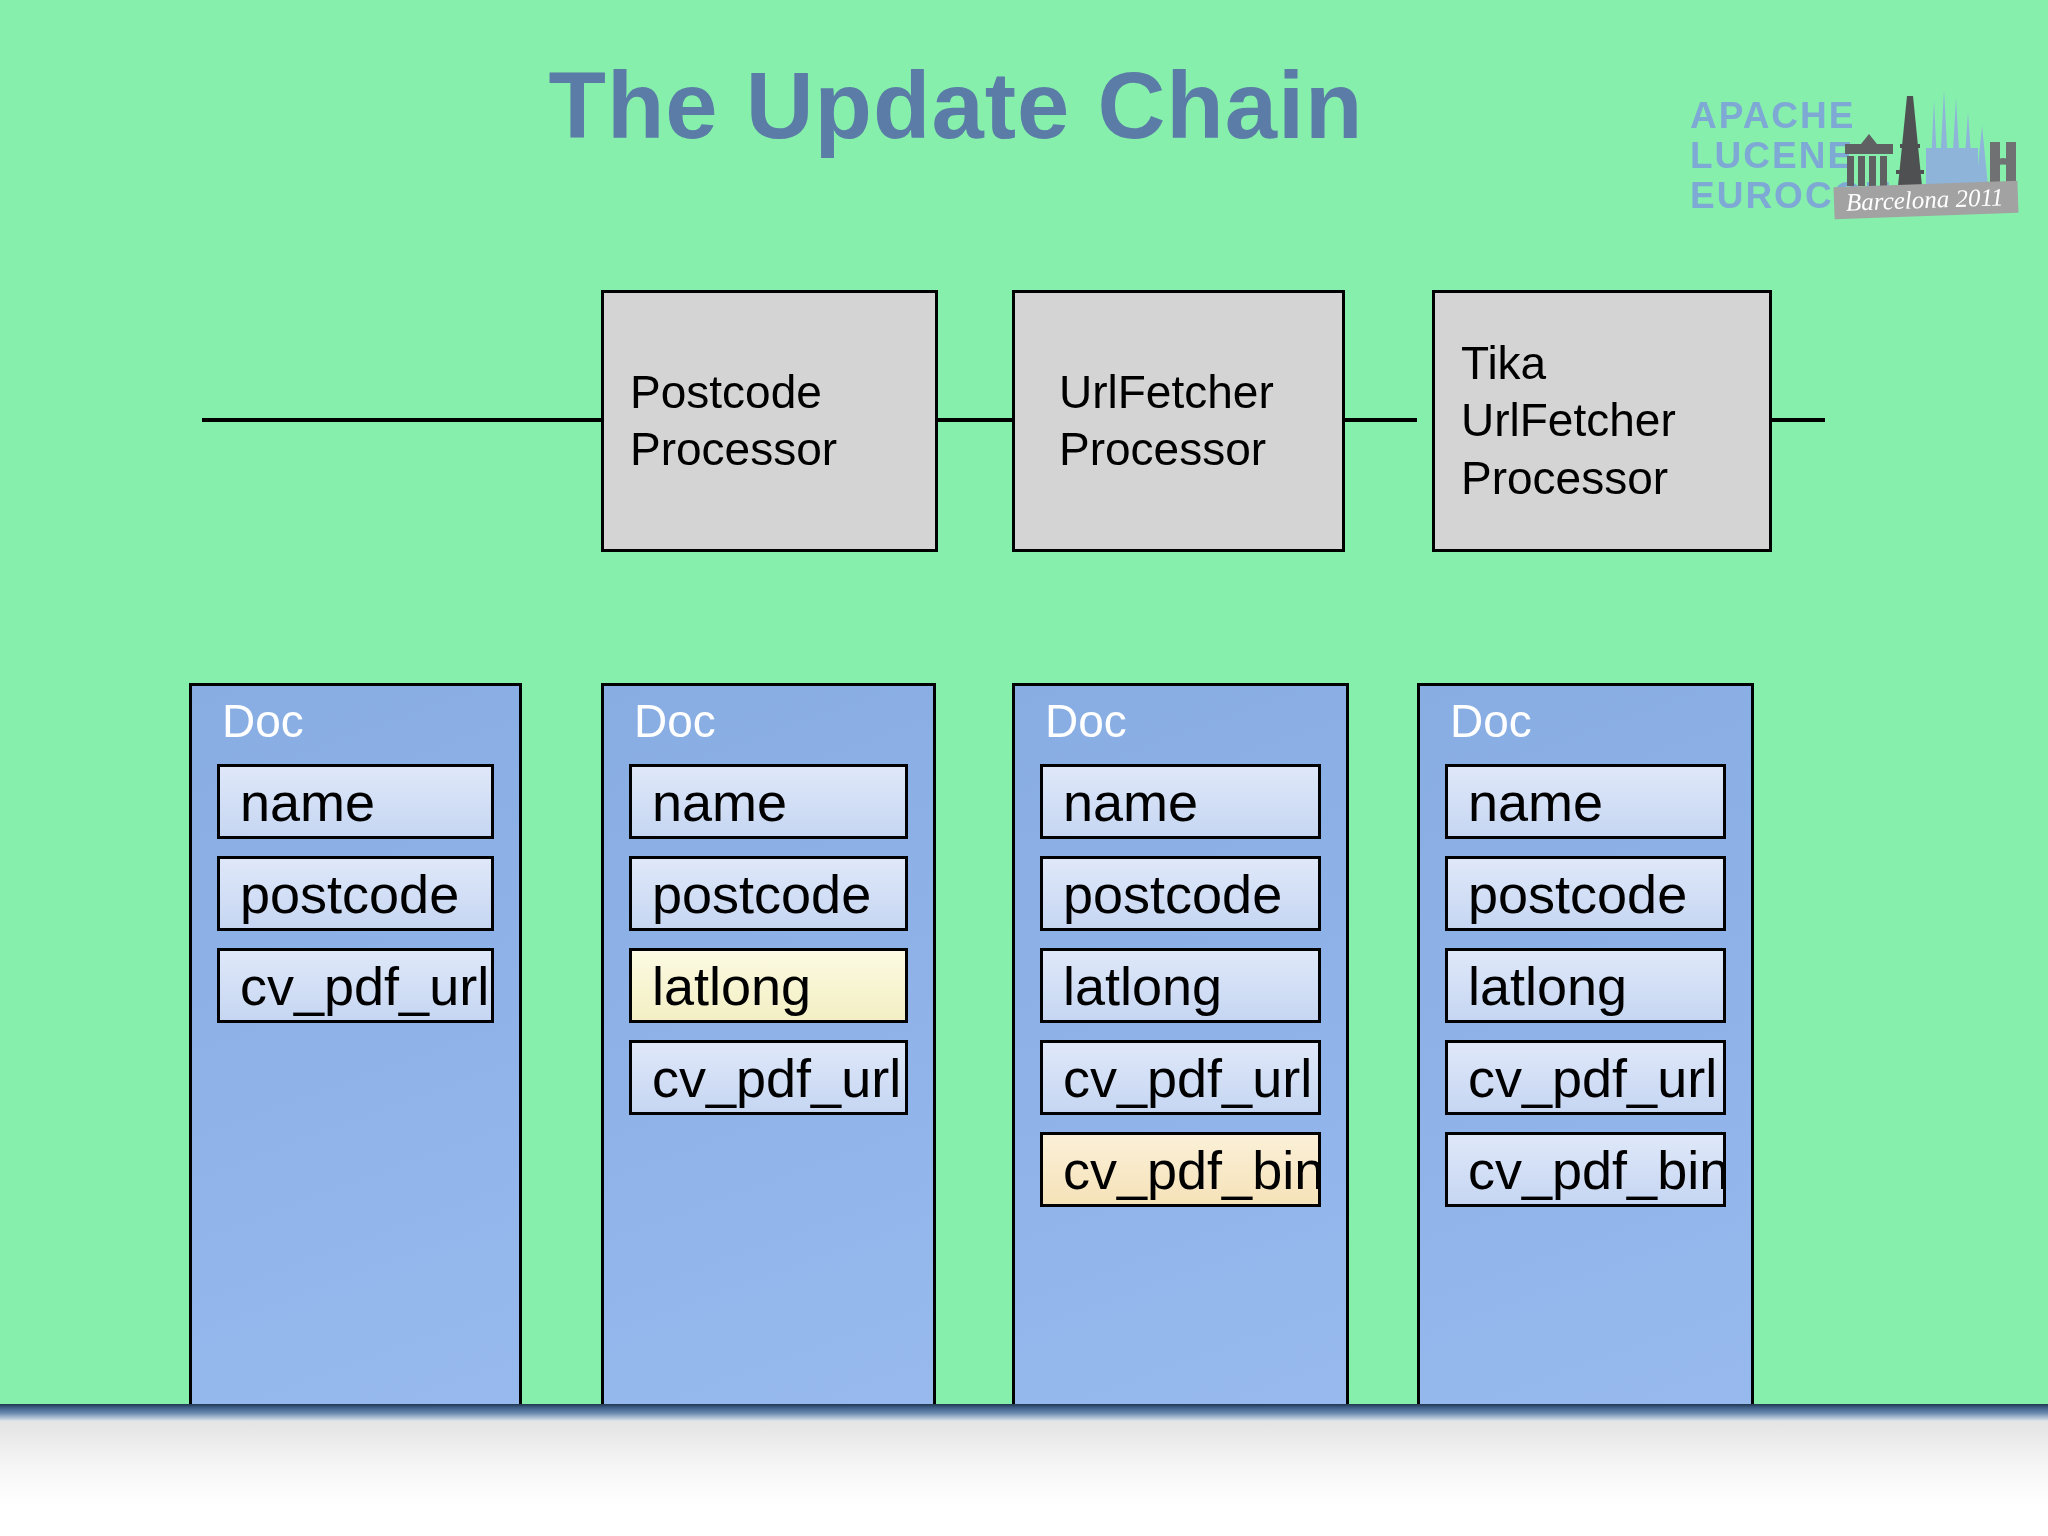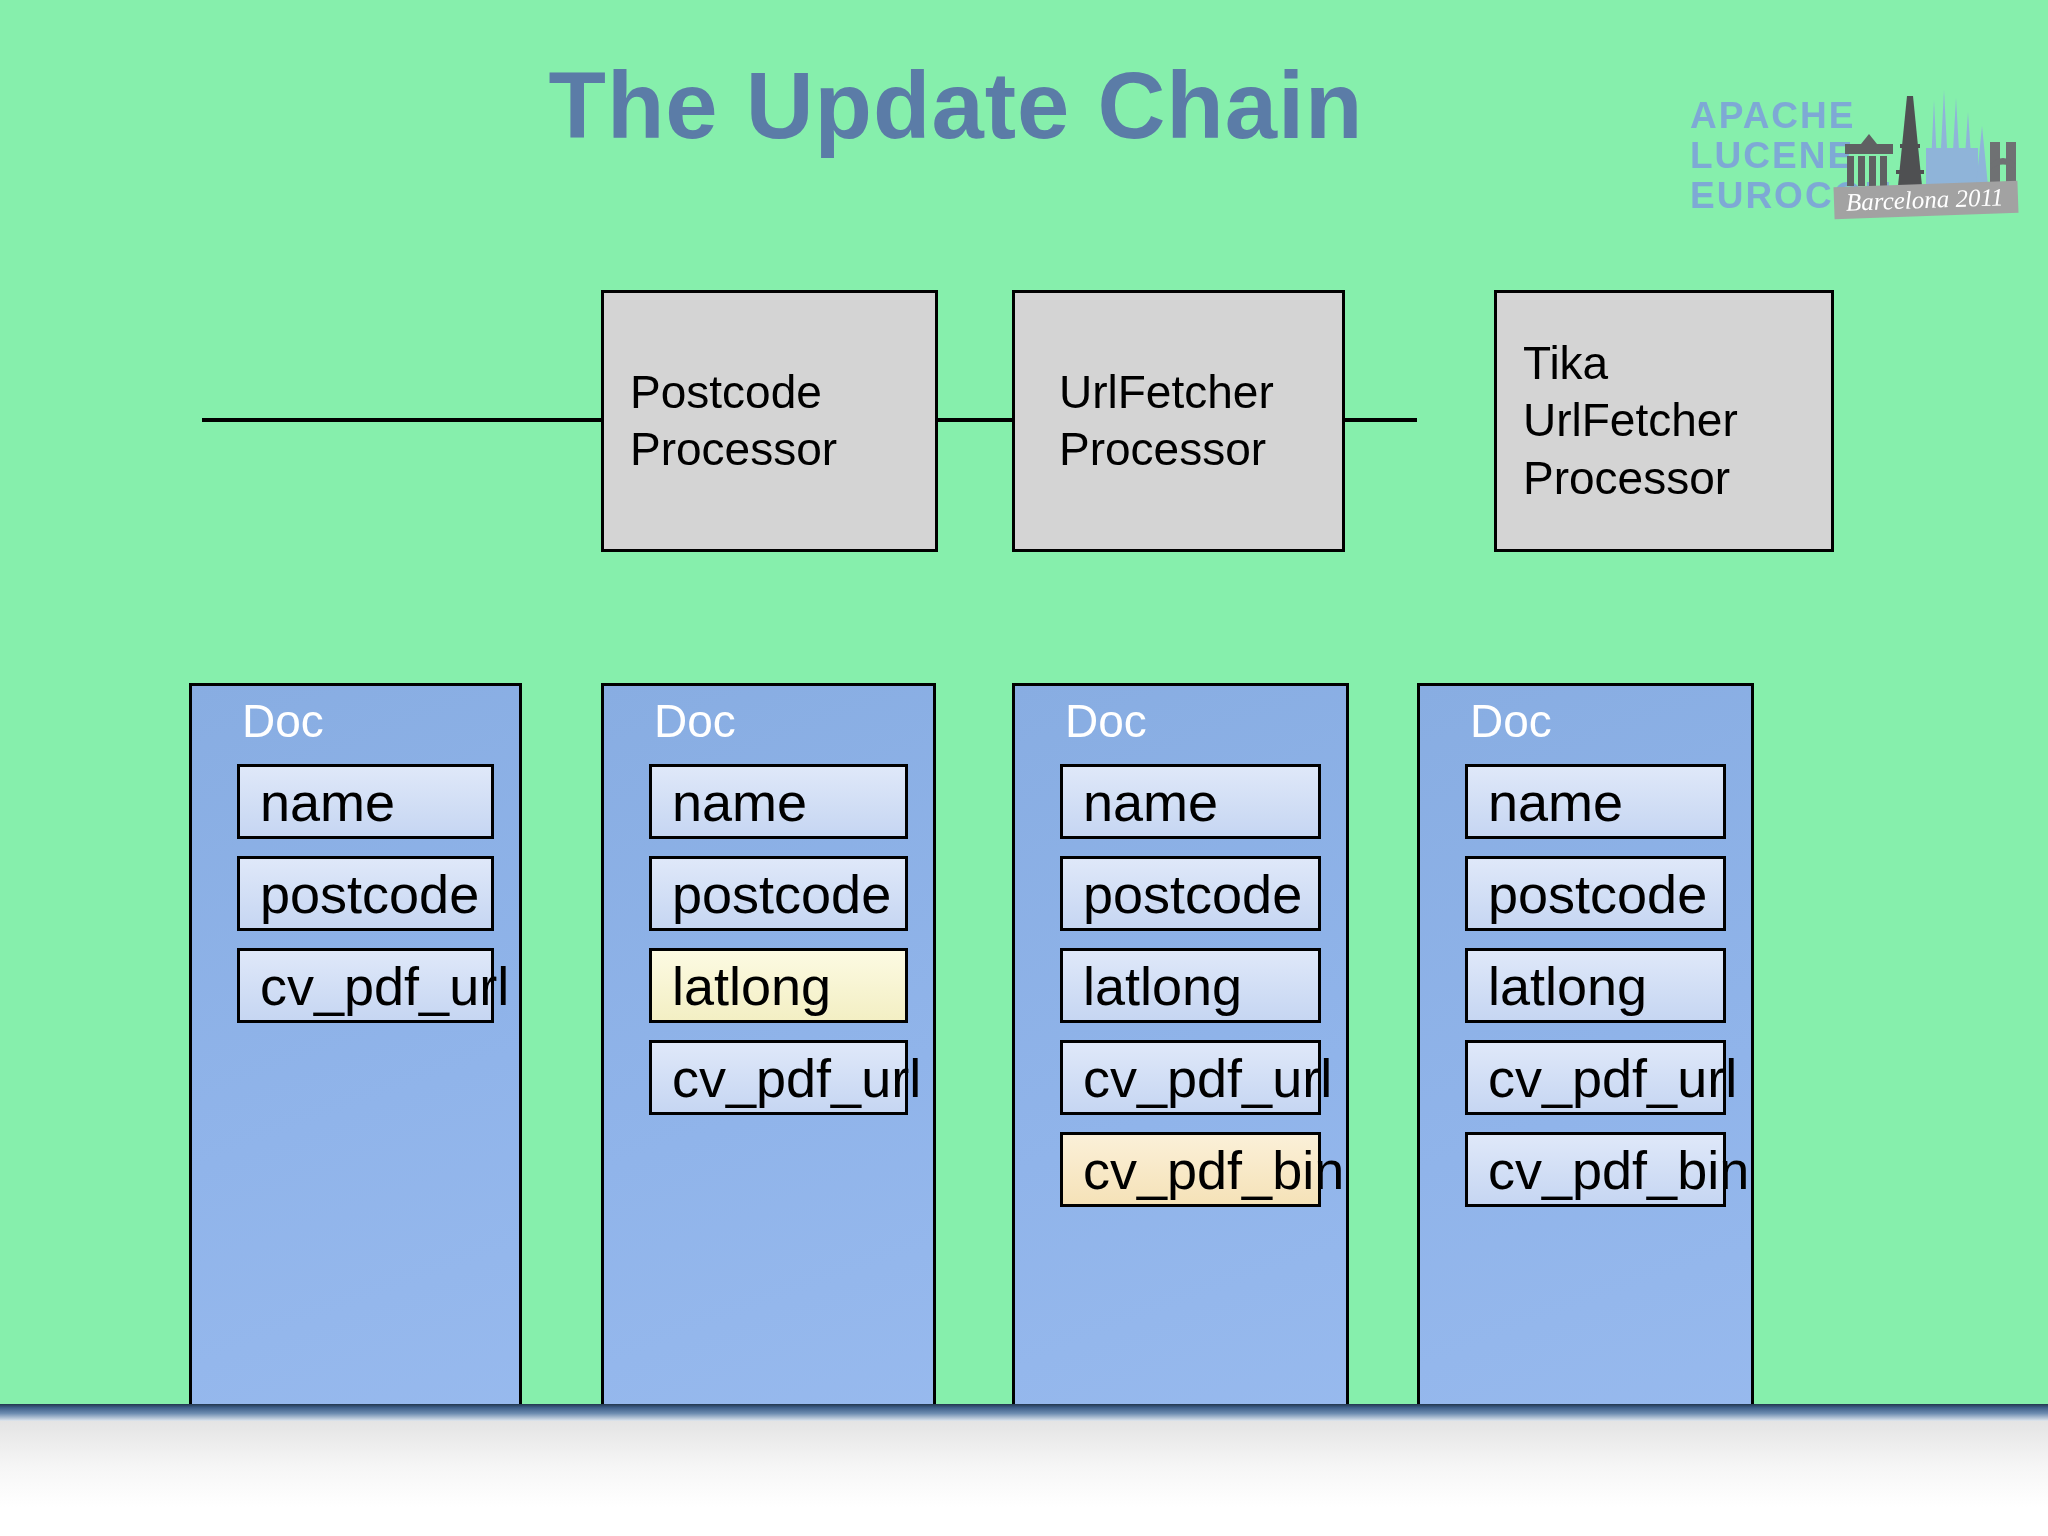--- a/index.html
+++ b/index.html
@@ -22,27 +22,26 @@
   .seg-4{left:1757px;width:68px;}
   
   .proc{
     position:absolute;top:290px;height:262px;box-sizing:border-box;
     background:#d4d4d4;border:3px solid #000;
     display:flex;flex-direction:column;justify-content:center;
     padding-left:26px;font-size:46px;line-height:1.24;color:#000;
   }
   .proc-1{left:601px;width:337px;}
   .proc-2{left:1012px;width:333px;padding-left:44px;}
-  .proc-3{left:1494px;width:340px;}
+  .proc-3{left:1432px;width:340px;}
   
   .doc{
     position:absolute;top:683px;height:768px;box-sizing:border-box;
     background:linear-gradient(160deg,#88ade2 0%,#90b4ea 55%,#98baee 100%);
     border:3px solid #000;
-    padding-left:20px;
   }
   .doc-1{left:189px;width:333px;}
   .doc-2{left:601px;width:335px;}
   .doc-3{left:1012px;width:337px;}
   .doc-4{left:1417px;width:337px;}
   .doc-label{margin:9px 0 0 30px;font-size:46px;line-height:52px;color:#ffffff;}
   .field{
     margin:17px auto 12px;width:calc(100% - 50px);height:75px;box-sizing:border-box;
     border:3px solid #000;background:linear-gradient(180deg,#dfe8f9 0%,#c6d6f2 100%);
     font-size:54px;color:#000;display:flex;align-items:center;padding-left:20px;

